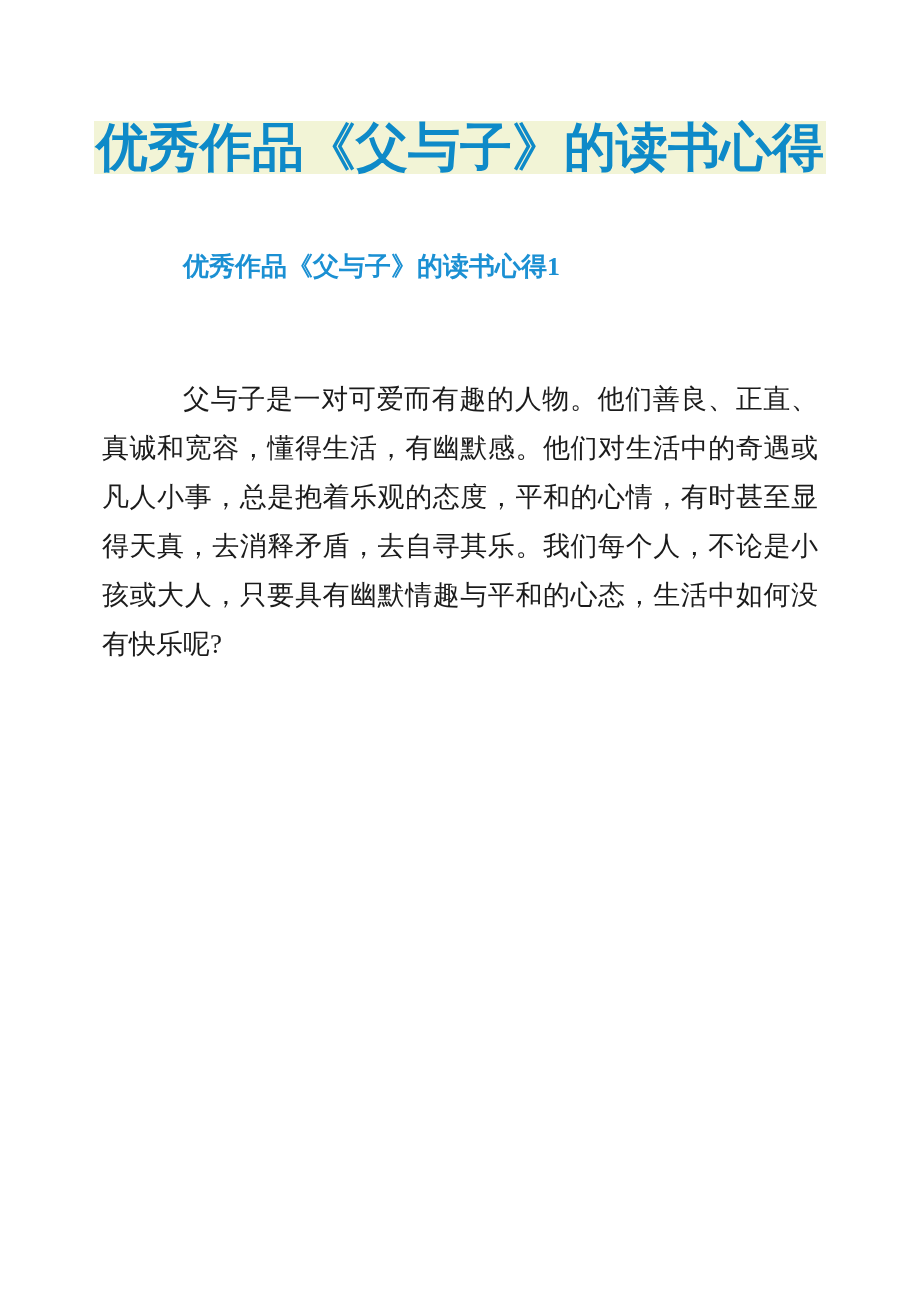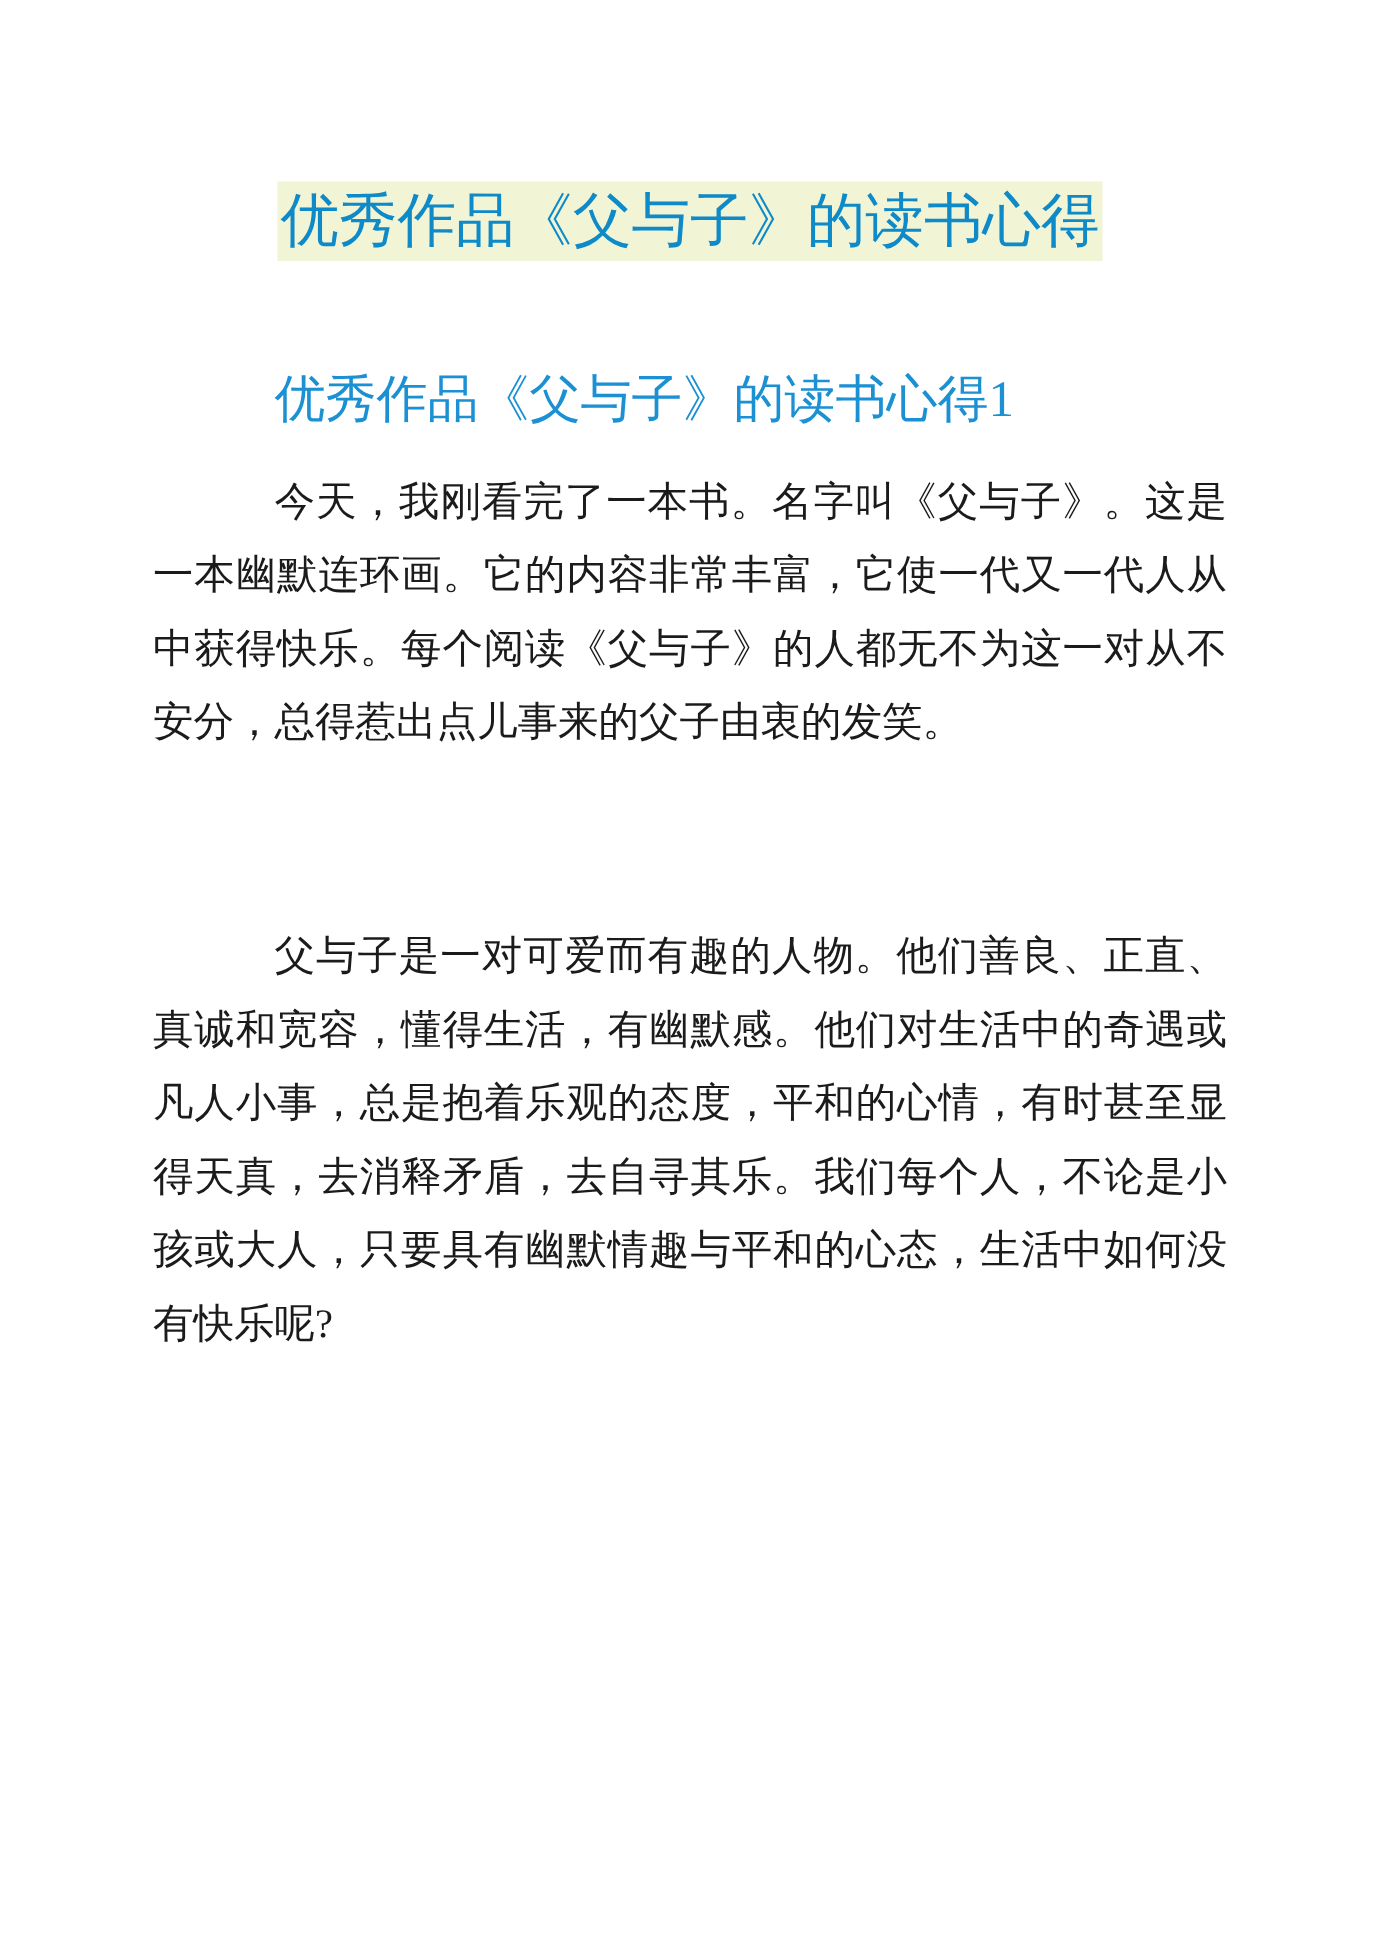--- a/index.html
+++ b/index.html
@@ -20,33 +20,33 @@
   }
   .title-row {
     text-align: center;
     margin: 0;
   }
   .title-highlight {
     display: inline-block;
     background: #f2f4d6;
     color: #0e8ac8;
     font-family: "Liberation Sans", sans-serif;
-    font-weight: normal;
-    font-size: 39px;
+    font-weight: bold;
+    font-size: 52px;
     line-height: 53px;
     padding: 0 2px;
     white-space: nowrap;
   }
   .subtitle {
     margin: 76px 102px 0 102px;
     text-indent: 81px;
     color: #1b90d3;
-    font-size: 34px;
+    font-size: 26px;
     line-height: 34px;
-    font-weight: normal;
+    font-weight: bold;
   }
   .content {
     margin: 0 102px;
   }
   .content p {
     font-size: 27px;
     line-height: 49px;
     text-align: justify;
     text-indent: 81px;
     margin: 26px 0 16px 0;
@@ -63,18 +63,17 @@
 
 <div class="page">
 
   <h1 class="title-row">
     <span class="title-highlight">优秀作品《父与子》的读书心得</span>
   </h1>
 
   <div class="subtitle">优秀作品《父与子》的读书心得1</div>
 
   <div class="content">
-    <p>今天，我刚看完了一本书。名字叫《父与子》。这是一本幽默连环画。它的内容非常丰富，它使一代又一代人从中获得快乐。每个阅读《父与子》的人都无不为这一对从不安分，总得惹出点儿事来的父子由衷的发笑。</p>
     <div class="blank-line"></div>
     <p>父与子是一对可爱而有趣的人物。他们善良、正直、真诚和宽容，懂得生活，有幽默感。他们对生活中的奇遇或凡人小事，总是抱着乐观的态度，平和的心情，有时甚至显得天真，去消释矛盾，去自寻其乐。我们每个人，不论是小孩或大人，只要具有幽默情趣与平和的心态，生活中如何没有快乐呢?</p>
   </div>
 
 </div>
 
 </body></html>

